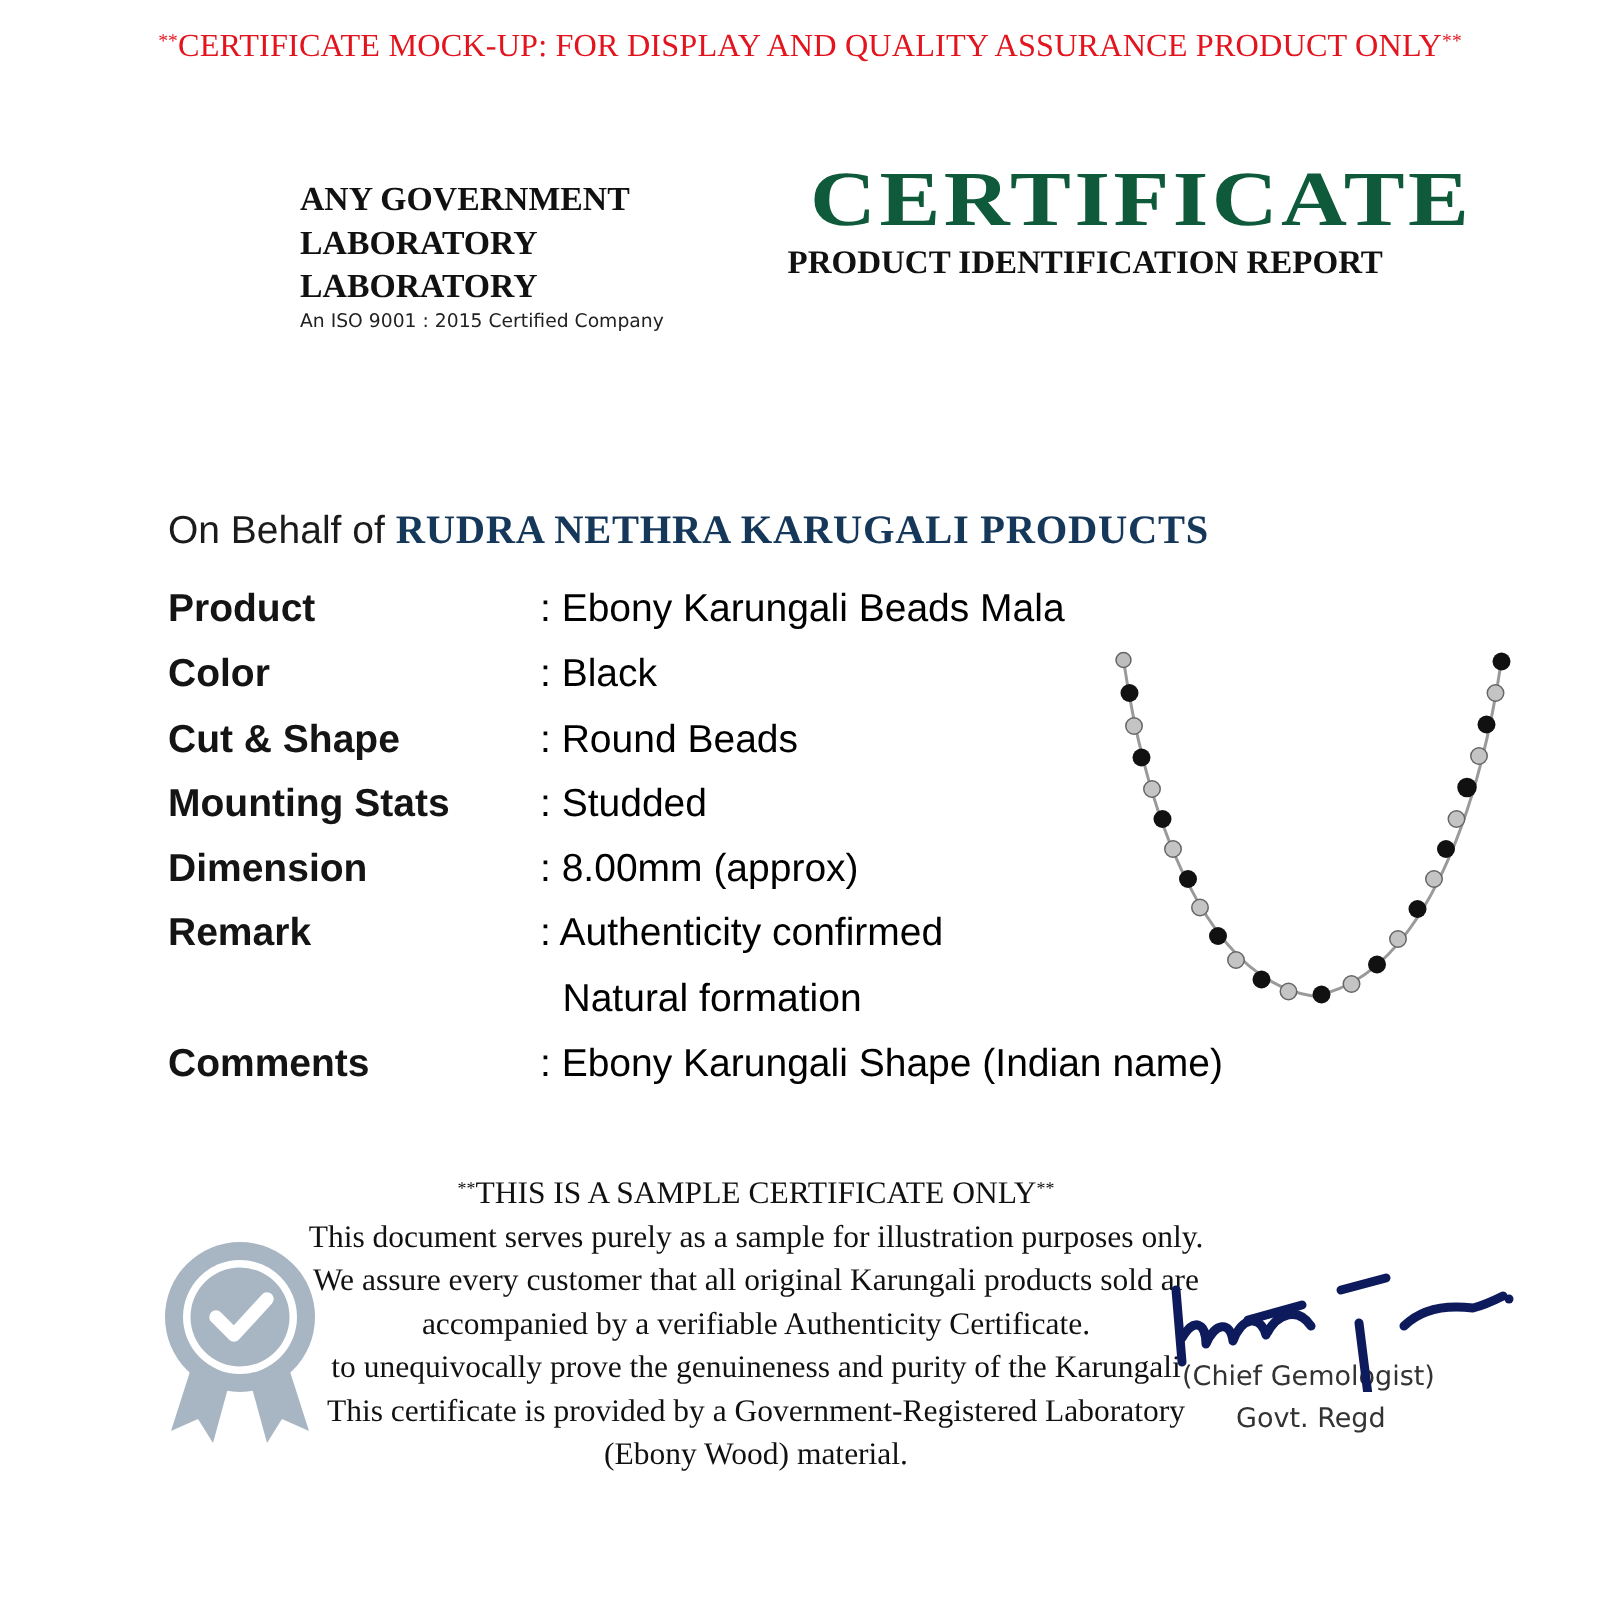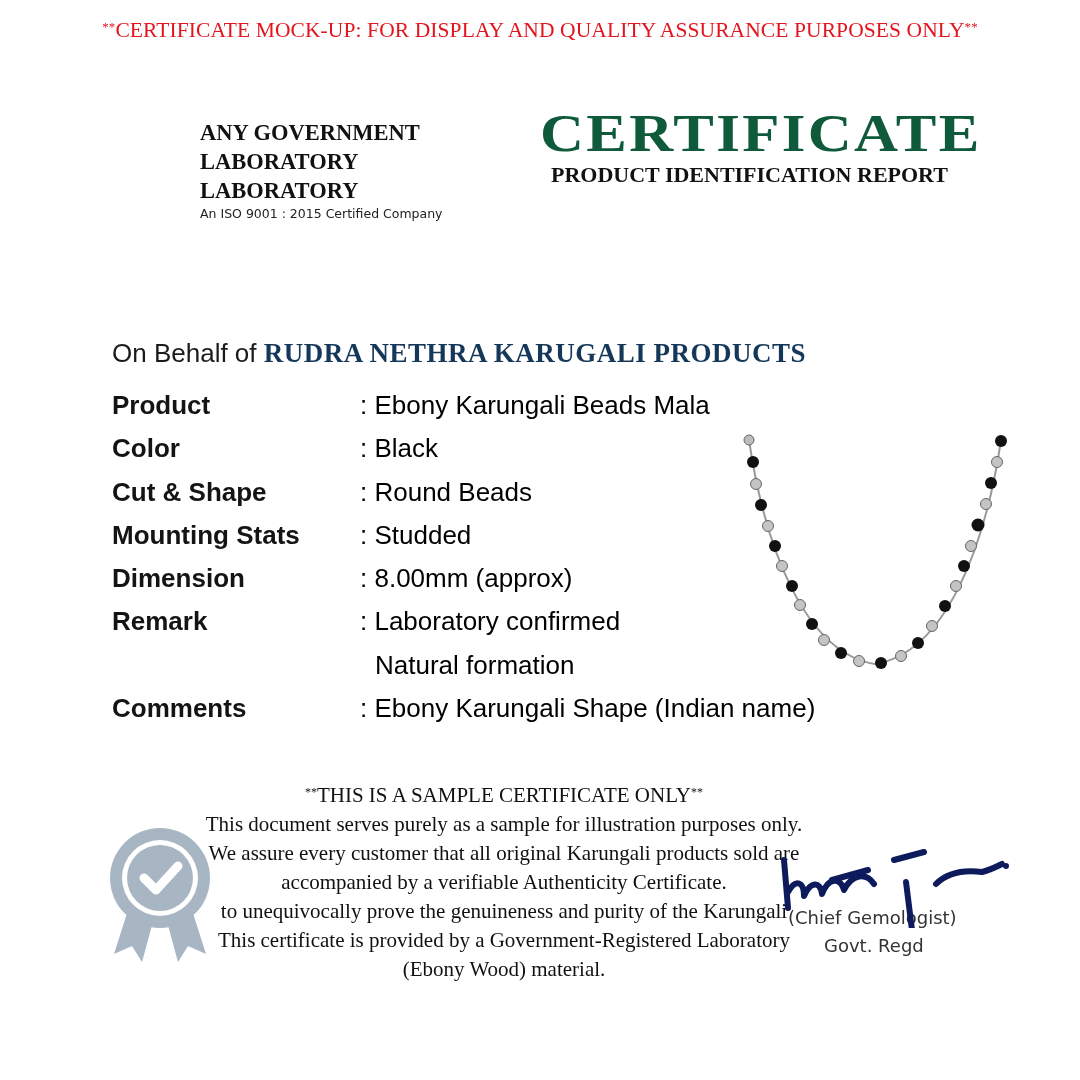--- a/index.html
+++ b/index.html
@@ -19,21 +19,21 @@
     }
     .lab .iso {
       font-family: "DejaVu Sans", sans-serif; font-weight: normal; font-size: 12.5px; line-height: 18px; margin-top: 0px; color: #222;
     }
     .cert-title {
       position: absolute; left: 540px; top: 106px; width: 428px;
       font-family: "Liberation Serif", serif; font-weight: bold; color: #0e5a3a;
       font-size: 52px; line-height: 56px; letter-spacing: 2px; transform: scaleX(1.17); transform-origin: left;
     }
     .cert-sub {
-      position: absolute; left: 551px; top: 162px;
+      position: absolute; left: 525px; top: 162px;
       font-family: "Liberation Serif", serif; font-weight: bold; font-size: 22px; color: #111; white-space: nowrap;
     }
     .behalf {
       position: absolute; left: 112px; top: 338px; font-size: 26px; white-space: nowrap;
       font-family: "Liberation Sans", sans-serif; color: #1b1b1b;
     }
     .behalf .company {
       font-family: "Liberation Serif", serif; font-weight: bold; color: #14375a; font-size: 27px; letter-spacing: 0.5px;
     }
     .details { position: absolute; left: 112px; top: 384px; }
@@ -51,21 +51,21 @@
     .signature { position: absolute; left: 770px; top: 848px; width: 240px; height: 80px; }
     .sig-text {
       position: absolute; left: 788px; top: 904px; font-family: "DejaVu Sans", sans-serif; font-size: 18px;
       color: #333; line-height: 28px;
     }
     .sig-text .l2 { padding-left: 36px; }
   </style>
 </head>
 <body>
 
-<div class="banner"><sup>**</sup><span>CERTIFICATE MOCK-UP: FOR DISPLAY AND QUALITY ASSURANCE PURPOSES ONLY</span><sup>**</sup></div>
+<div class="banner"><sup>**</sup><span>CERTIFICATE MOCK-UP: FOR DISPLAY AND QUALITY ASSURANCE PRODUCT ONLY</span><sup>**</sup></div>
 
 <div class="lab">
   <div>ANY GOVERNMENT</div>
   <div>LABORATORY</div>
   <div>LABORATORY</div>
   <div class="iso">An ISO 9001 : 2015 Certified Company</div>
 </div>
 
 <div class="cert-title">CERTIFICATE</div>
 <div class="cert-sub">PRODUCT IDENTIFICATION REPORT</div>
@@ -91,21 +91,21 @@
   <div class="row">
     <div class="key">Mounting Stats</div>
     <div class="val">: Studded</div>
   </div>
   <div class="row">
     <div class="key">Dimension</div>
     <div class="val">: 8.00mm (approx)</div>
   </div>
   <div class="row">
     <div class="key">Remark</div>
-    <div class="val">: Laboratory confirmed</div>
+    <div class="val">: Authenticity confirmed</div>
   </div>
   <div class="row">
     <div class="key"></div>
     <div class="val cont">Natural formation</div>
   </div>
   <div class="row">
     <div class="key">Comments</div>
     <div class="val">: Ebony Karungali Shape (Indian name)</div>
   </div>
 </div>

